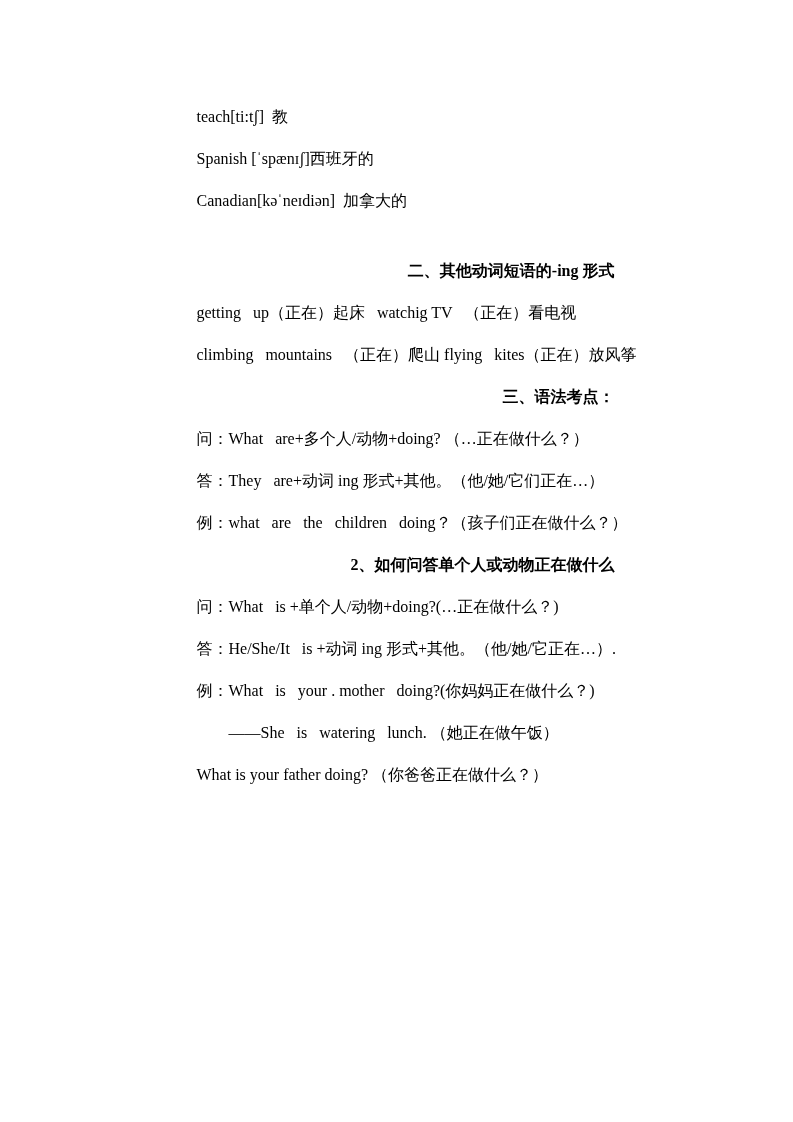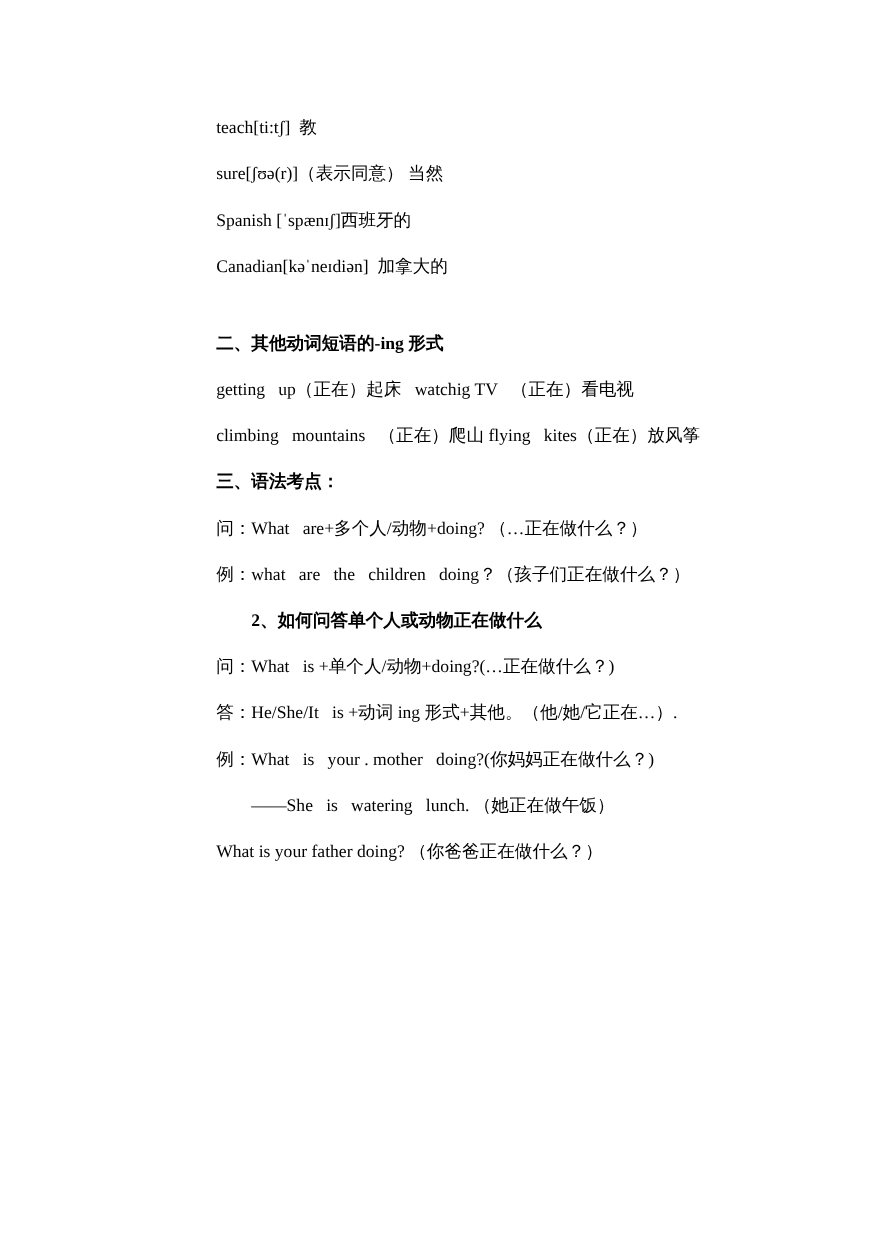--- a/index.html
+++ b/index.html
@@ -24,52 +24,53 @@
     margin: 0;
     padding: 0;
     line-height: 42px;
     height: 42px;
     white-space: pre;
     font-weight: normal;
     font-size: 16px;
   }
   .heading {
     font-weight: bold;
+    text-align: right;
   }
   .indent {
     padding-left: 32px;
   }
   .spacer {
     height: 28px;
   }
 </style>
 </head>
 <body>
 
 <div class="page">
 
   <section>
     <p class="line">teach[ti:tʃ]  教</p>
-    <p class="line">sure[ʃʊə(r)]（表示同意） 当然</p>
     <p class="line">Spanish [ˈspænɪʃ]西班牙的</p>
     <p class="line">Canadian[kəˈneɪdiən]  加拿大的</p>
   </section>
 
   <div class="spacer"></div>
 
   <section>
     <h2 class="line heading">二、其他动词短语的-ing 形式</h2>
     <p class="line">getting   up（正在）起床   watchig TV   （正在）看电视</p>
     <p class="line">climbing   mountains   （正在）爬山 flying   kites（正在）放风筝</p>
   </section>
 
   <section>
     <h2 class="line heading">三、语法考点：</h2>
 
     <p class="line">问：What   are+多个人/动物+doing? （…正在做什么？）</p>
+    <p class="line">答：They   are+动词 ing 形式+其他。（他/她/它们正在…）</p>
     <p class="line">例：what   are   the   children   doing？（孩子们正在做什么？）</p>
 
     <h3 class="line heading indent">2、如何问答单个人或动物正在做什么</h3>
     <p class="line">问：What   is +单个人/动物+doing?(…正在做什么？)</p>
     <p class="line">答：He/She/It   is +动词 ing 形式+其他。（他/她/它正在…）.</p>
     <p class="line">例：What   is   your . mother   doing?(你妈妈正在做什么？)</p>
     <p class="line indent">——She   is   watering   lunch. （她正在做午饭）</p>
 
     <p class="line">What is your father doing? （你爸爸正在做什么？）</p>
   </section>

